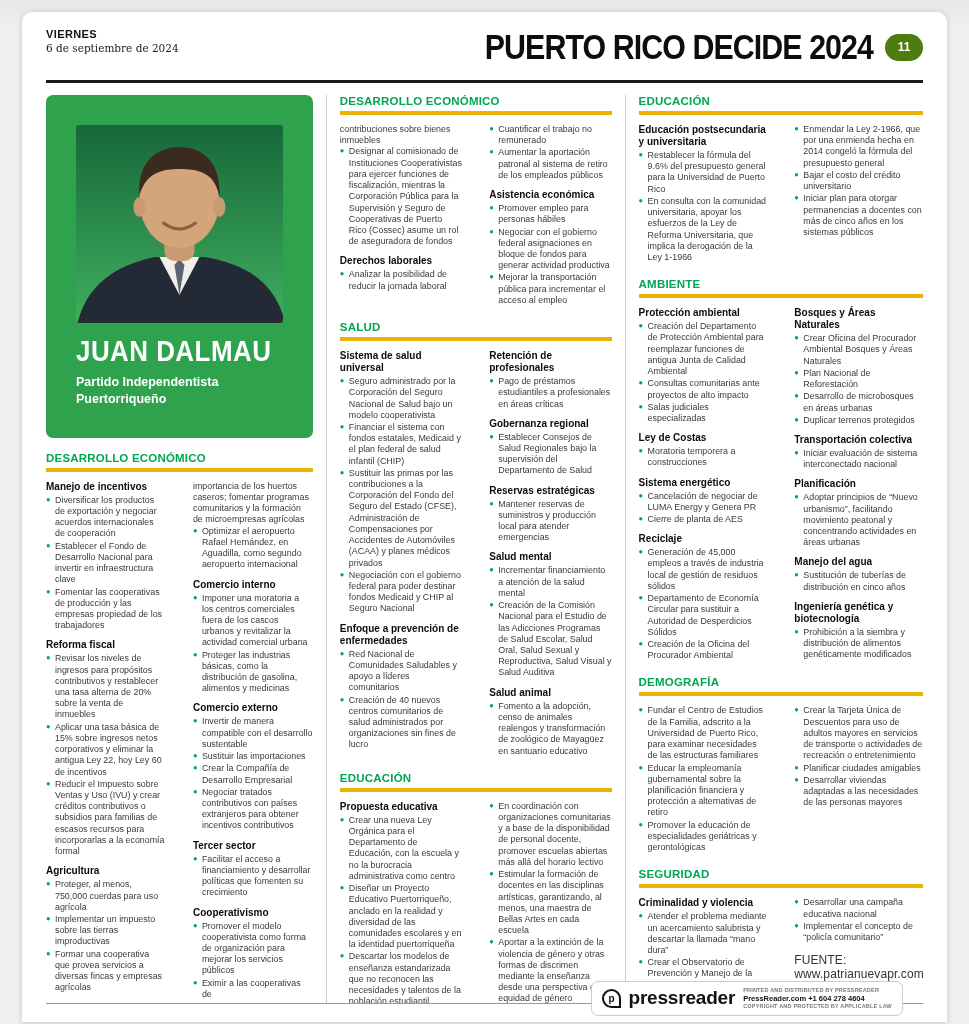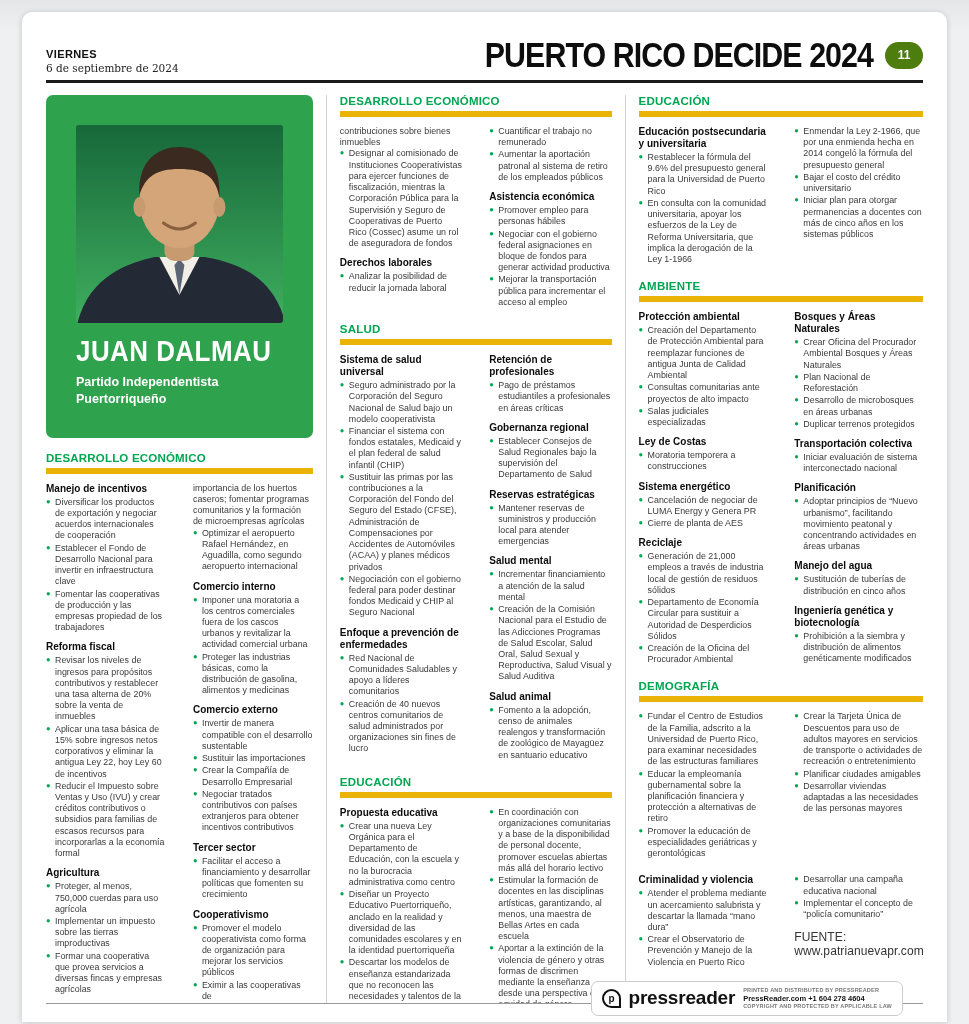--- a/index.html
+++ b/index.html
@@ -9,21 +9,21 @@
     font-family:"Liberation Sans", sans-serif;
     -webkit-font-smoothing:antialiased;
   }
   .scan{
     position:relative;width:925px;height:1010px;margin:12px auto 0;
     background:#fff;border-radius:10px 10px 0 0;
     box-shadow:0 1px 6px rgba(0,0,0,.18);
     padding:16px 24px 0;box-sizing:border-box;overflow:hidden;
   }
   
-  .masthead{display:flex;align-items:flex-end;justify-content:space-between;height:46px;}
+  .masthead{display:flex;align-items:flex-start;justify-content:space-between;height:46px;}
   .day{font-size:11px;font-weight:800;letter-spacing:.4px;color:#111;}
   .date{font-family:"DejaVu Serif", serif;font-size:10.5px;color:#222;margin-top:2px;}
   .title-block{display:flex;align-items:center;gap:12px;}
   h1.ptitle{
     margin:0;font-size:33px;font-weight:900;color:#0d0d0d;letter-spacing:-1px;
     transform:scale(.92,1.08);transform-origin:right center;white-space:nowrap;
   }
   .badge{
     display:inline-flex;align-items:center;justify-content:center;
     min-width:38px;height:27px;border-radius:14px;background:#4d7c0f;
@@ -40,21 +40,21 @@
   .card{background:#2ea24d;border-radius:7px;padding:30px;margin-bottom:14px;}
   .photo{height:198px;border-radius:3px;overflow:hidden;background:#1f7d3b;}
   .photo svg{display:block;width:100%;height:100%;}
   .cname{color:#fff;font-size:27px;font-weight:900;letter-spacing:.5px;margin-top:13px;
          transform:scale(.96,1.1);transform-origin:left center;}
   .cparty{color:#fff;font-size:12.5px;font-weight:700;line-height:1.35;margin-top:7px;}
   
   .sec{margin-bottom:14px;}
   .sec-title{
     color:#00a651;font-size:11.5px;font-weight:800;letter-spacing:.2px;
-    border-bottom:6px solid #eab308;padding-bottom:4px;margin-bottom:9px;
+    border-bottom:4px solid #eab308;padding-bottom:4px;margin-bottom:9px;
   }
   .subcols{display:flex;gap:27px;}
   .subcol{flex:1 1 0;min-width:0;}
   .block-h{font-size:10px;font-weight:800;color:#0c0c0c;margin:8px 0 2px;line-height:1.2;}
   .subcol .block-h:first-child{margin-top:0;}
   .block-b{position:relative;padding-left:9px;font-size:8.9px;line-height:1.26;color:#3a3a3a;margin-bottom:1px;}
   .block-b .dot{position:absolute;left:0;top:0;font-size:7.5px;color:#00a651;}
   .block-t{font-size:8.9px;line-height:1.26;color:#3a3a3a;}
   .block-src{font-size:12px;color:#333;margin-top:10px;letter-spacing:.1px;}
   
@@ -253,21 +253,21 @@
               <div class="block-h">Protección ambiental</div>
               <div class="block-b"><span class="dot">●</span><span class="btxt">Creación del Departamento de Protección Ambiental para reemplazar funciones de antigua Junta de Calidad Ambiental</span></div>
               <div class="block-b"><span class="dot">●</span><span class="btxt">Consultas comunitarias ante proyectos de alto impacto</span></div>
               <div class="block-b"><span class="dot">●</span><span class="btxt">Salas judiciales especializadas</span></div>
               <div class="block-h">Ley de Costas</div>
               <div class="block-b"><span class="dot">●</span><span class="btxt">Moratoria temporera a construcciones</span></div>
               <div class="block-h">Sistema energético</div>
               <div class="block-b"><span class="dot">●</span><span class="btxt">Cancelación de negociar de LUMA Energy y Genera PR</span></div>
               <div class="block-b"><span class="dot">●</span><span class="btxt">Cierre de planta de AES</span></div>
               <div class="block-h">Reciclaje</div>
-              <div class="block-b"><span class="dot">●</span><span class="btxt">Generación de 21,000 empleos a través de industria local de gestión de residuos sólidos</span></div>
+              <div class="block-b"><span class="dot">●</span><span class="btxt">Generación de 45,000 empleos a través de industria local de gestión de residuos sólidos</span></div>
               <div class="block-b"><span class="dot">●</span><span class="btxt">Departamento de Economía Circular para sustituir a Autoridad de Desperdicios Sólidos</span></div>
               <div class="block-b"><span class="dot">●</span><span class="btxt">Creación de la Oficina del Procurador Ambiental</span></div>
             </div>
             <div class="subcol">
               <div class="block-h">Bosques y Áreas Naturales</div>
               <div class="block-b"><span class="dot">●</span><span class="btxt">Crear Oficina del Procurador Ambiental Bosques y Áreas Naturales</span></div>
               <div class="block-b"><span class="dot">●</span><span class="btxt">Plan Nacional de Reforestación</span></div>
               <div class="block-b"><span class="dot">●</span><span class="btxt">Desarrollo de microbosques en áreas urbanas</span></div>
               <div class="block-b"><span class="dot">●</span><span class="btxt">Duplicar terrenos protegidos</span></div>
               <div class="block-h">Transportación colectiva</div>
@@ -290,20 +290,21 @@
               <div class="block-b"><span class="dot">●</span><span class="btxt">Promover la educación de especialidades geriátricas y gerontológicas</span></div>
             </div>
             <div class="subcol">
               <div class="block-b"><span class="dot">●</span><span class="btxt">Crear la Tarjeta Única de Descuentos para uso de adultos mayores en servicios de transporte o actividades de recreación o entretenimiento</span></div>
               <div class="block-b"><span class="dot">●</span><span class="btxt">Planificar ciudades amigables</span></div>
               <div class="block-b"><span class="dot">●</span><span class="btxt">Desarrollar viviendas adaptadas a las necesidades de las personas mayores</span></div>
             </div>
           </div>
         </section>
         <section class="sec">
+          <div class="sec-title">SEGURIDAD</div>
           <div class="subcols">
             <div class="subcol">
               <div class="block-h">Criminalidad y violencia</div>
               <div class="block-b"><span class="dot">●</span><span class="btxt">Atender el problema mediante un acercamiento salubrista y descartar la llamada “mano dura”</span></div>
               <div class="block-b"><span class="dot">●</span><span class="btxt">Crear el Observatorio de Prevención y Manejo de la Violencia en Puerto Rico</span></div>
             </div>
             <div class="subcol">
               <div class="block-b"><span class="dot">●</span><span class="btxt">Desarrollar una campaña educativa nacional</span></div>
               <div class="block-b"><span class="dot">●</span><span class="btxt">Implementar el concepto de “policía comunitario”</span></div>
               <div class="block-src">FUENTE: www.patrianuevapr.com</div>

